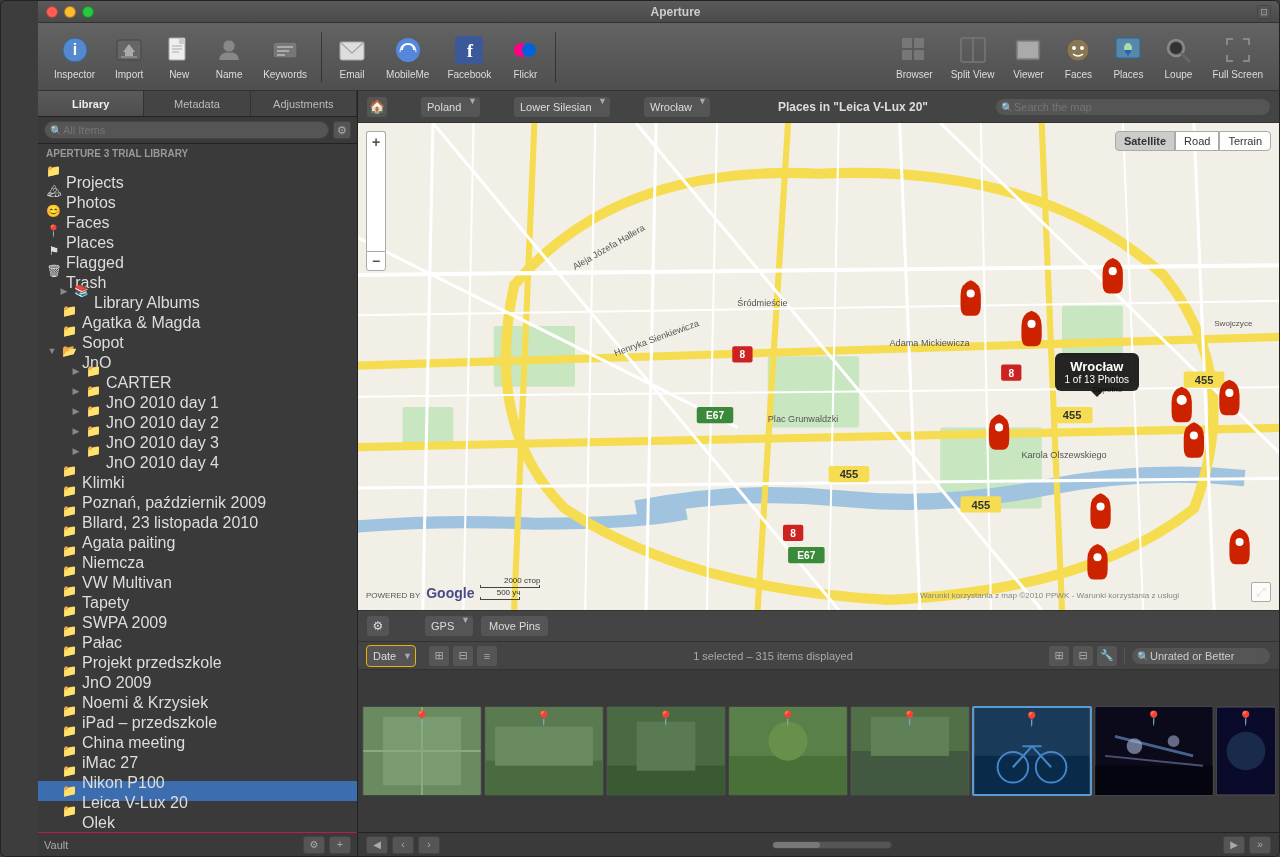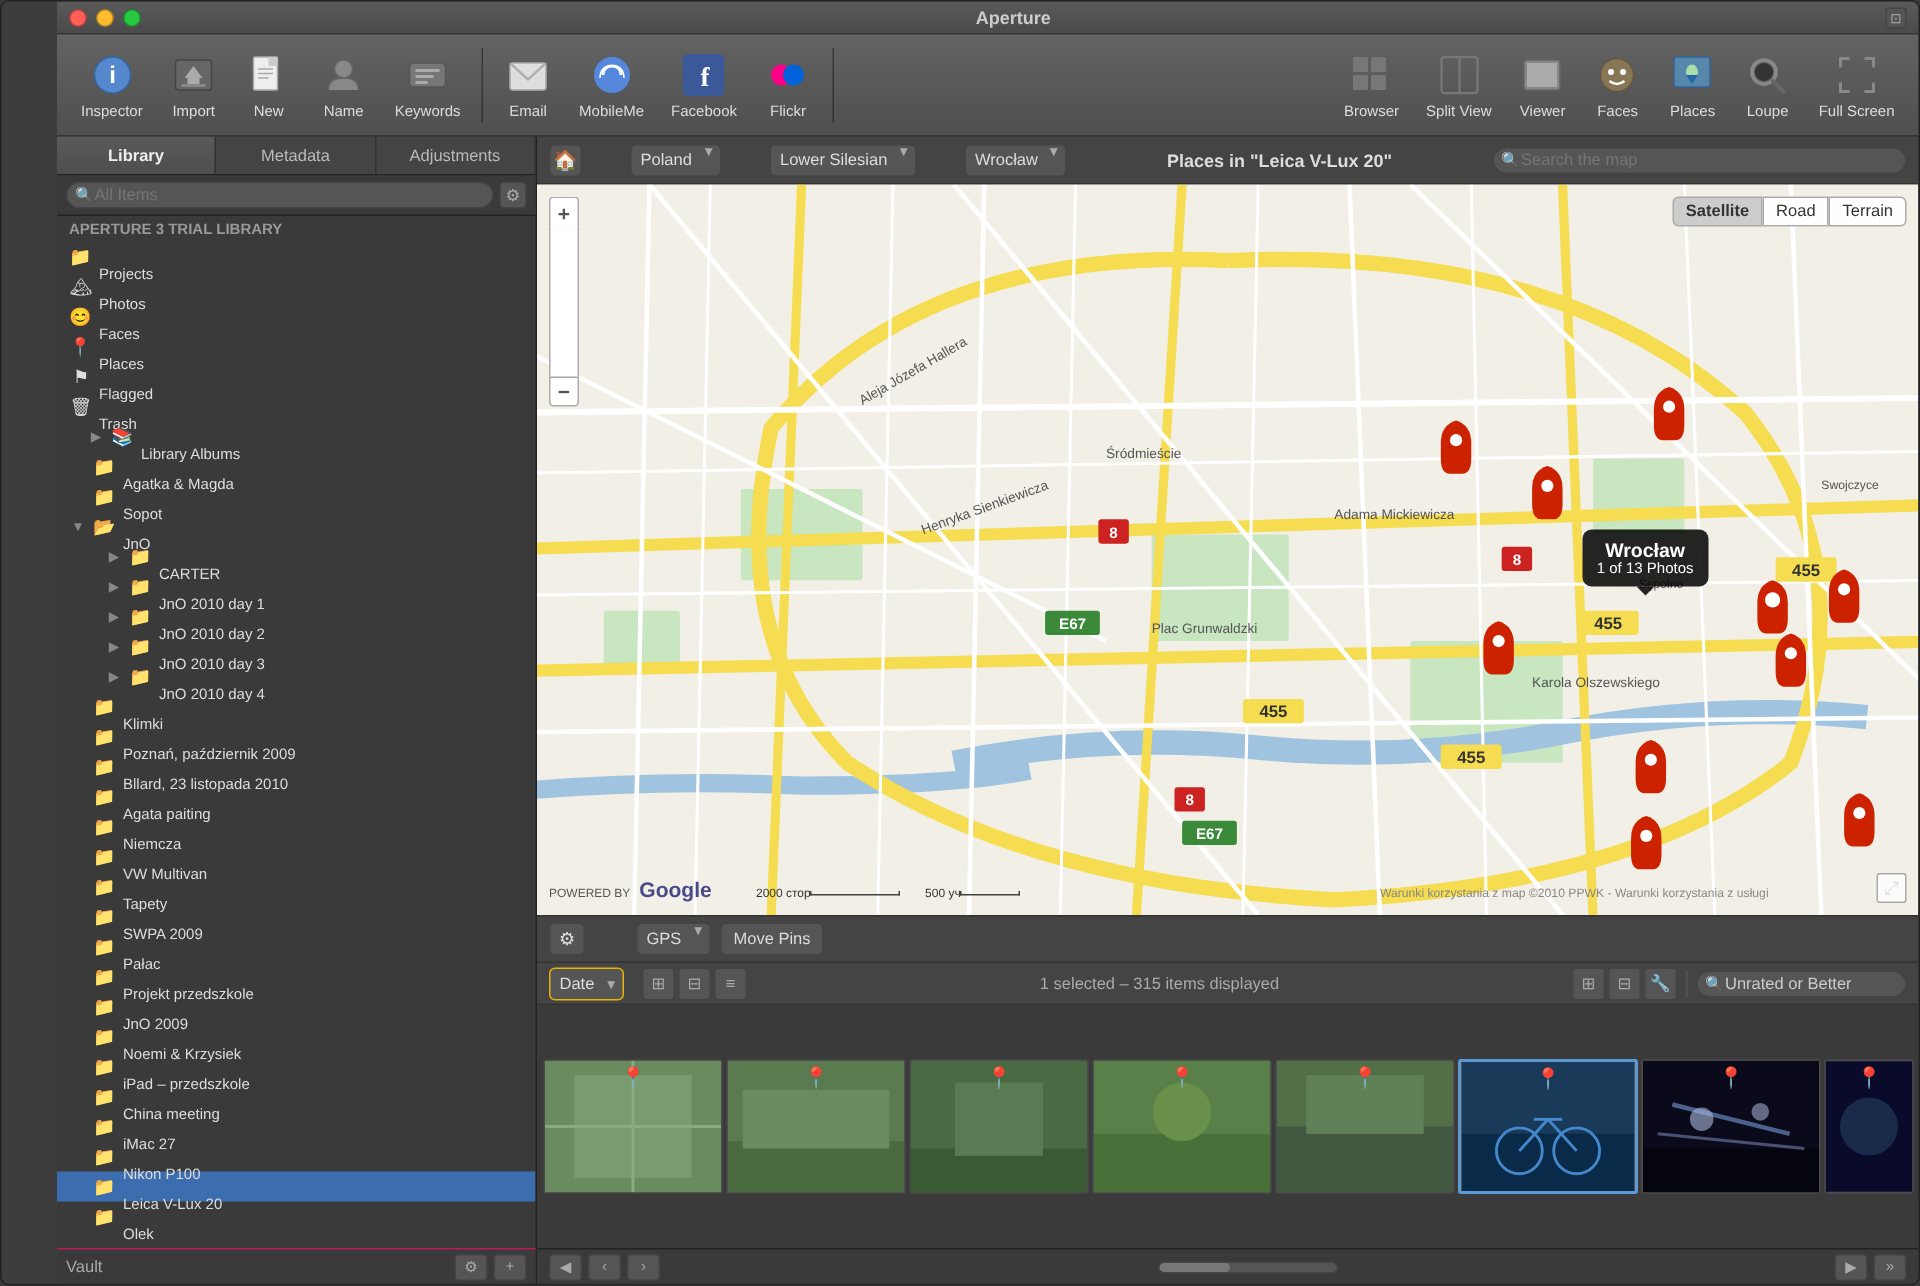--- a/index.html
+++ b/index.html
@@ -248,21 +248,21 @@
       width: 16px;
       height: 16px;
       display: flex;
       align-items: center;
       justify-content: center;
       font-size: 12px;
       flex-shrink: 0;
     }
 
     .sidebar-item-label {
-      font-size: 10px;
+      font-size: 16px;
       color: #ddd;
       flex: 1;
       margin-top: 24px;
     }
 
     .disclosure {
       width: 12px;
       height: 12px;
       display: flex;
       align-items: center;
@@ -1160,21 +1160,21 @@
 
         <div class="map-type-controls">
           <div class="map-type-btn active">Satellite</div>
           <div class="map-type-btn">Road</div>
           <div class="map-type-btn">Terrain</div>
         </div>
 
         <div style="position:absolute;bottom:10px;left:8px;z-index:10;display:flex;align-items:flex-end;gap:6px">
           <div style="font-size:8px;color:#555">POWERED BY</div>
           <div style="font-size:14px;font-weight:bold;color:#4a4a8a;line-height:1">Google</div>
-          <div style="display:flex;flex-direction:row;align-items:center">
+          <div style="display:flex;flex-direction:column;">
             <div style="font-size:8px;color:#333;text-align:right;width:60px">2000 стор</div>
             <div style="width:60px;height:3px;border:1px solid #444;border-top:none"></div>
             <div style="font-size:8px;color:#333;text-align:right;width:40px">500 уч</div>
             <div style="width:40px;height:3px;border:1px solid #444;border-top:none"></div>
           </div>
         </div>
 
         <div style="position:absolute;bottom:8px;right:8px;width:20px;height:20px;background:rgba(255,255,255,0.8);border:1px solid #aaa;border-radius:2px;display:flex;align-items:center;justify-content:center;font-size:12px;cursor:pointer;z-index:10">⤢</div>
       </div>
 

